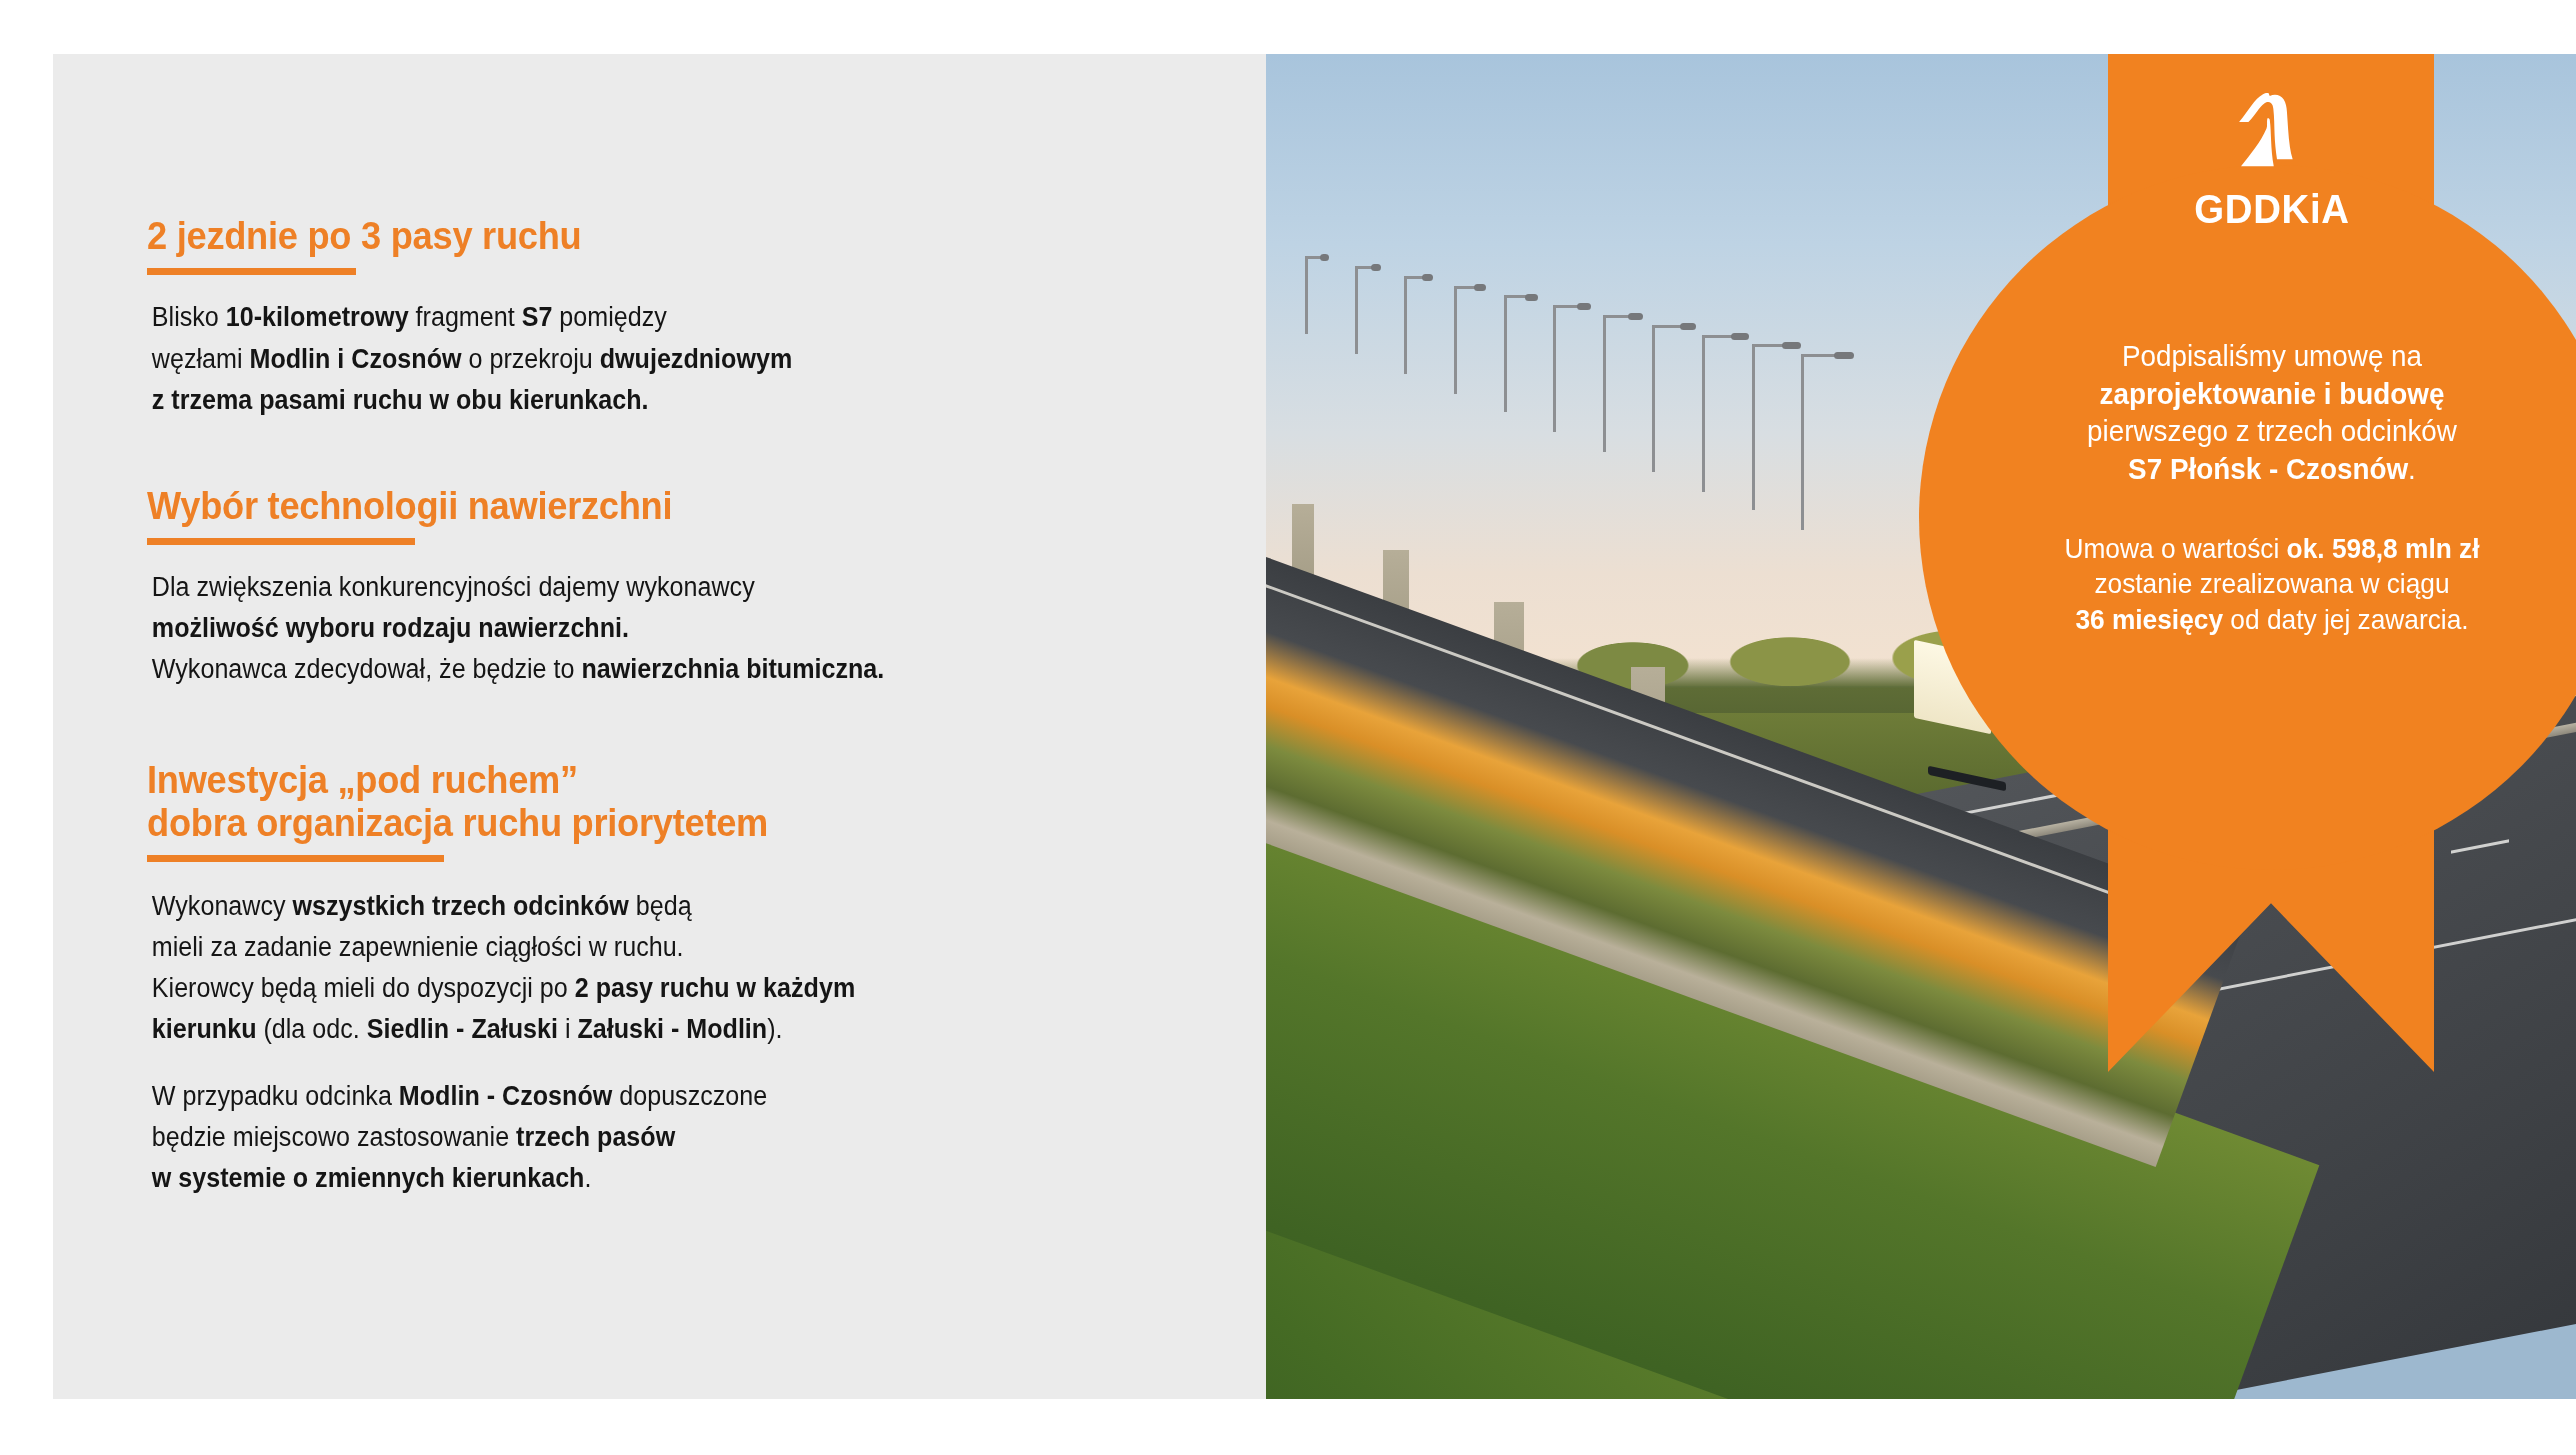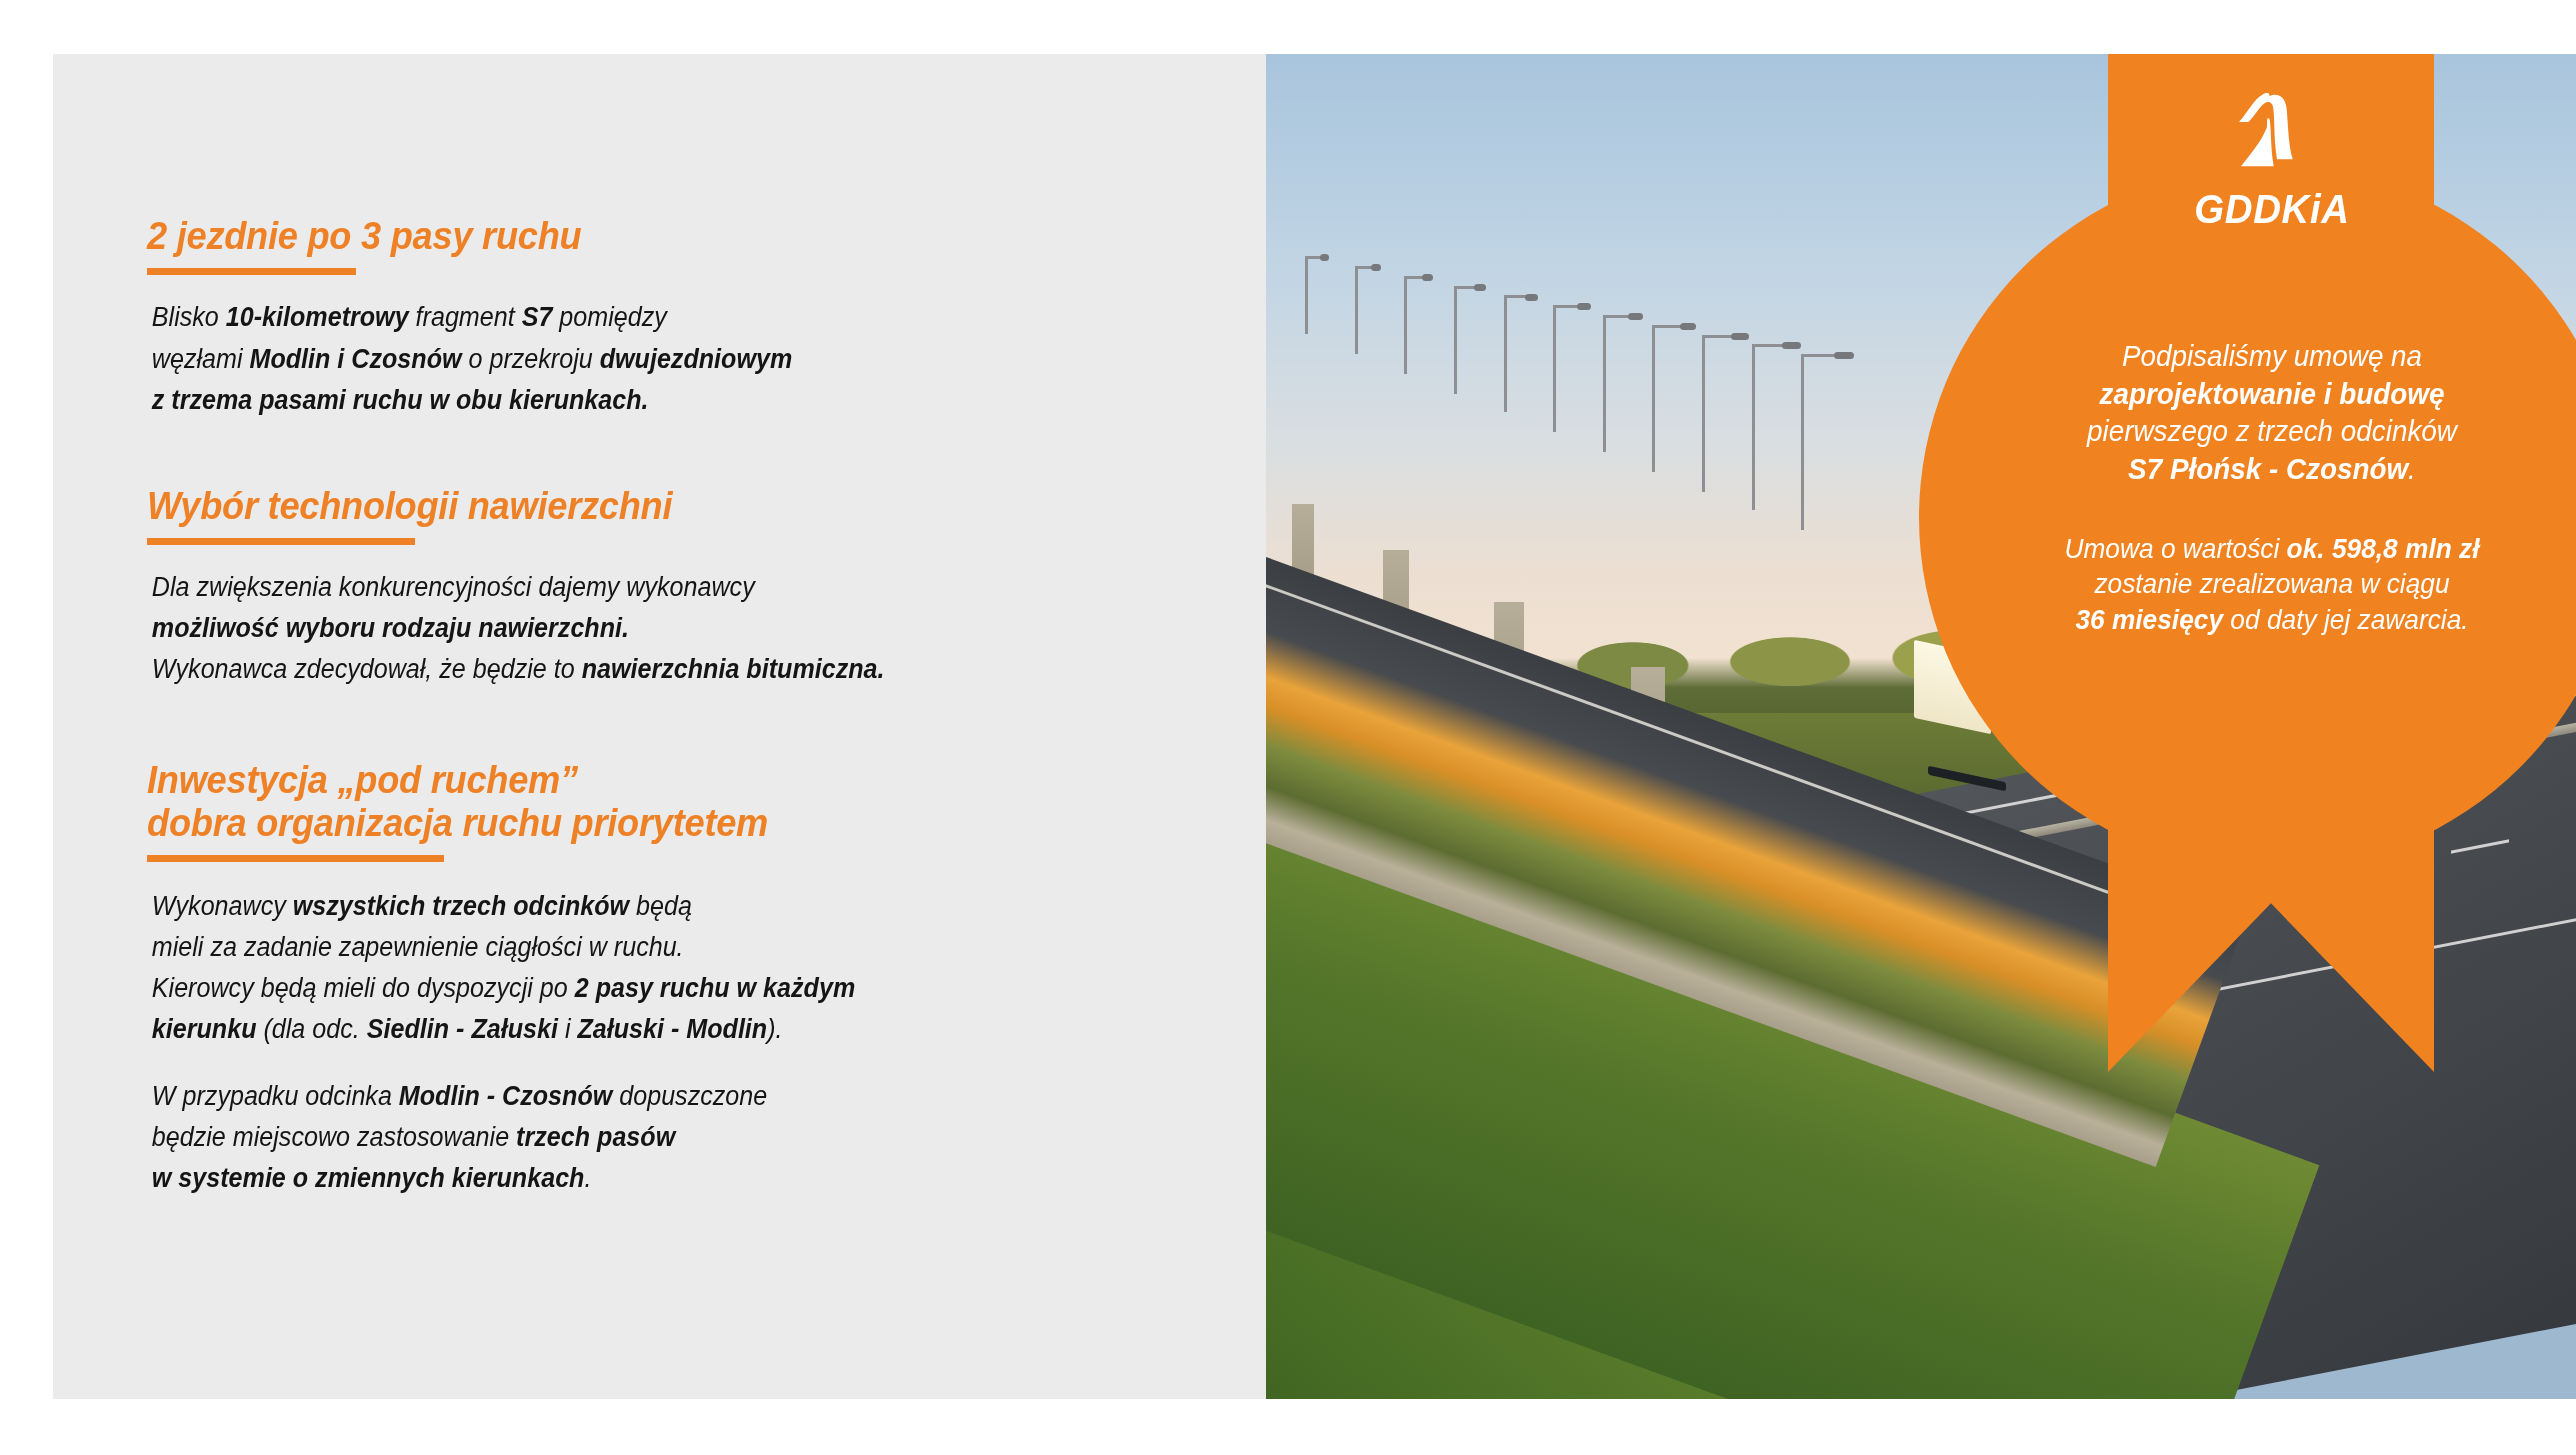--- a/index.html
+++ b/index.html
@@ -2,21 +2,21 @@
 <html lang="pl" style="font-size:10.4px"><head>
 <meta charset="utf-8">
 <style>
   html,body{margin:0;padding:0;background:#ffffff;}
   body{
     width:2576px;height:1455px;position:relative;overflow:hidden;
     font-family:"Liberation Sans","DejaVu Sans",sans-serif;
   }
 
   
-  #poster{position:absolute;left:0;top:0;width:2576px;height:1035px;background:#ffffff;font-style:italic;}
+  #poster{position:absolute;left:0;top:0;width:2576px;height:1035px;background:#ffffff;}
 
   
   #grey-panel{
     position:absolute;left:53px;top:54px;width:1213px;height:1345px;
     background:#ebebeb;
   }
 
   
   #left-col{
     position:absolute;left:147px;top:215px;width:1070px;

